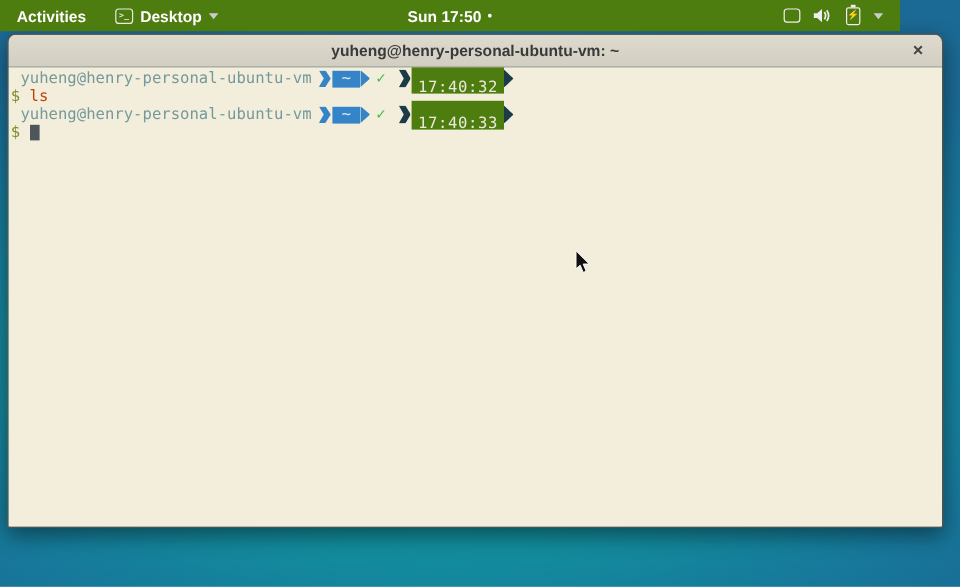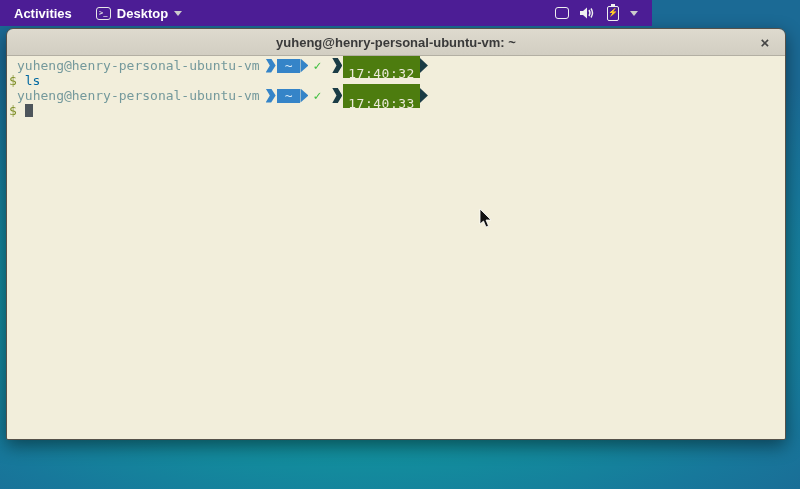--- a/index.html
+++ b/index.html
@@ -5,22 +5,22 @@
   * { margin:0; padding:0; box-sizing:border-box; }
   html,body { width:800px; height:489px; overflow:hidden; }
   body {
     font-family:"Liberation Sans", sans-serif;
     position:relative;
     background: radial-gradient(ellipse 620px 300px at 46% 62%, #0ca89a 0%, #11939e 45%, #17789b 78%, #1b6a95 100%);
   }
 
   
   .topbar {
-    position:absolute; top:0; left:0; width:652px; height:26px;
-    background:#4c1d95; color:#fff; display:flex; align-items:flex-end;
+    position:absolute; top:0; left:0; width:750px; height:26px;
+    background:#4d7c0f; color:#fff; display:flex; align-items:flex-end;
     font-size:13px; font-weight:bold; z-index:30;
   }
   .activities { padding:0 14px; height:100%; display:flex; align-items:center; }
   .appmenu { display:flex; align-items:center; gap:6px; padding:0 10px; height:100%; }
   .term-glyph {
     width:15px; height:13px; border:1px solid #e8e8e8; border-radius:3px;
     font-family:"DejaVu Sans Mono", monospace; font-size:7px; line-height:11px;
     text-align:center; font-weight:bold; color:#e8e8e8;
   }
   .caret-down { width:0; height:0; border-left:4px solid transparent; border-right:4px solid transparent; border-top:5px solid #ccc; }
@@ -59,38 +59,42 @@
   .userhost { color:#74999c; padding-left:8px; }
   .seg { display:flex; align-items:center; height:14px; margin-left:6px; }
   .chev-blue { width:10px; height:14px; background:#3584c8; clip-path:polygon(0 0,55% 0,100% 50%,55% 100%,0 100%,42% 50%); margin-right:1px; }
   .seg-blue-body { background:#3584c8; color:#d8eaf8; padding:0 8px; height:14px; line-height:14px; }
   .tip-blue { width:8px; height:14px; background:#3584c8; clip-path:polygon(0 0,100% 50%,0 100%); }
   .check { color:#3fbf3f; font-weight:bold; margin:0 5px; }
   .chev-dark { width:10px; height:15px; background:#1b3c46; clip-path:polygon(0 0,55% 0,100% 50%,55% 100%,0 100%,42% 50%); margin-right:1px; }
   .seg-dark-body { background:#4d7c0f; color:#ece9da; padding:12px 5px; height:15px; line-height:15px; letter-spacing:.5px; }
   .tip-dark { width:8px; height:15px; background:#1b3c46; clip-path:polygon(0 0,100% 50%,0 100%); }
   .dollar { color:#7f8f28; }
-  .cmd { color:#0369a1; }
+  .cmd { color:#c2410c; }
   .dirs { color:#2fa0a0; }
   .cursor-block { display:inline-block; width:8px; height:13px; background:#4e555b; margin-left:8px; }
 
   
   .pointer { position:absolute; left:479px; top:209px; z-index:50; }
 </style>
 </head>
 <body>
 
 <div class="topbar">
   <div class="activities">
     <span>Activities</span>
   </div>
   <div class="appmenu">
     <span class="term-glyph">&gt;_</span>
     <span>Desktop</span>
     <span class="caret-down"></span>
+  </div>
+  <div class="clock-area">
+    <span>Sun 17:50</span>
+    <span class="clock-dot">●</span>
   </div>
   <div class="status-area">
     <span class="screen-ic"></span>
     <svg width="16" height="14" viewBox="0 0 16 14">
       <polygon points="0,5 3,5 7,1.5 7,12.5 3,9 0,9" fill="#efefef"></polygon>
       <path d="M9 4 Q11 7 9 10" stroke="#efefef" stroke-width="1.4" fill="none"></path>
       <path d="M11 2.5 Q14 7 11 11.5" stroke="#efefef" stroke-width="1.4" fill="none"></path>
     </svg>
     <span class="batt">
         <span class="bolt">⚡</span>

